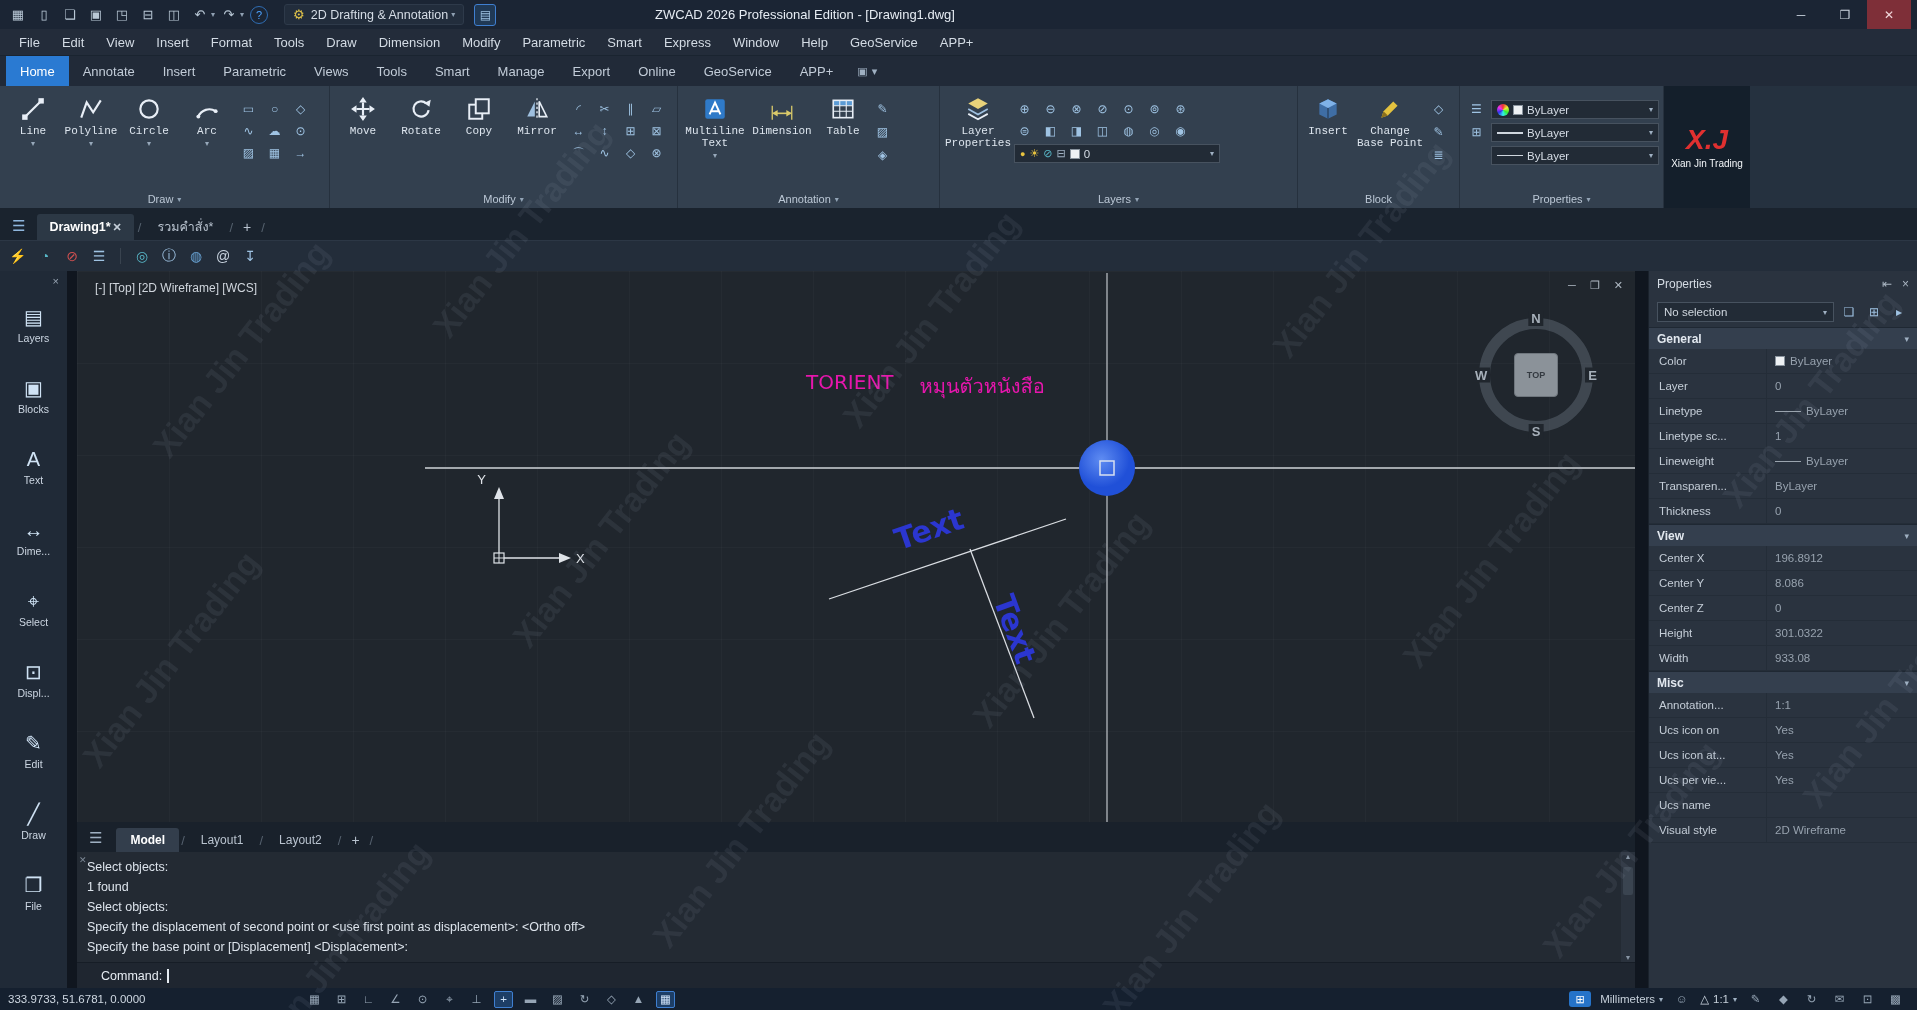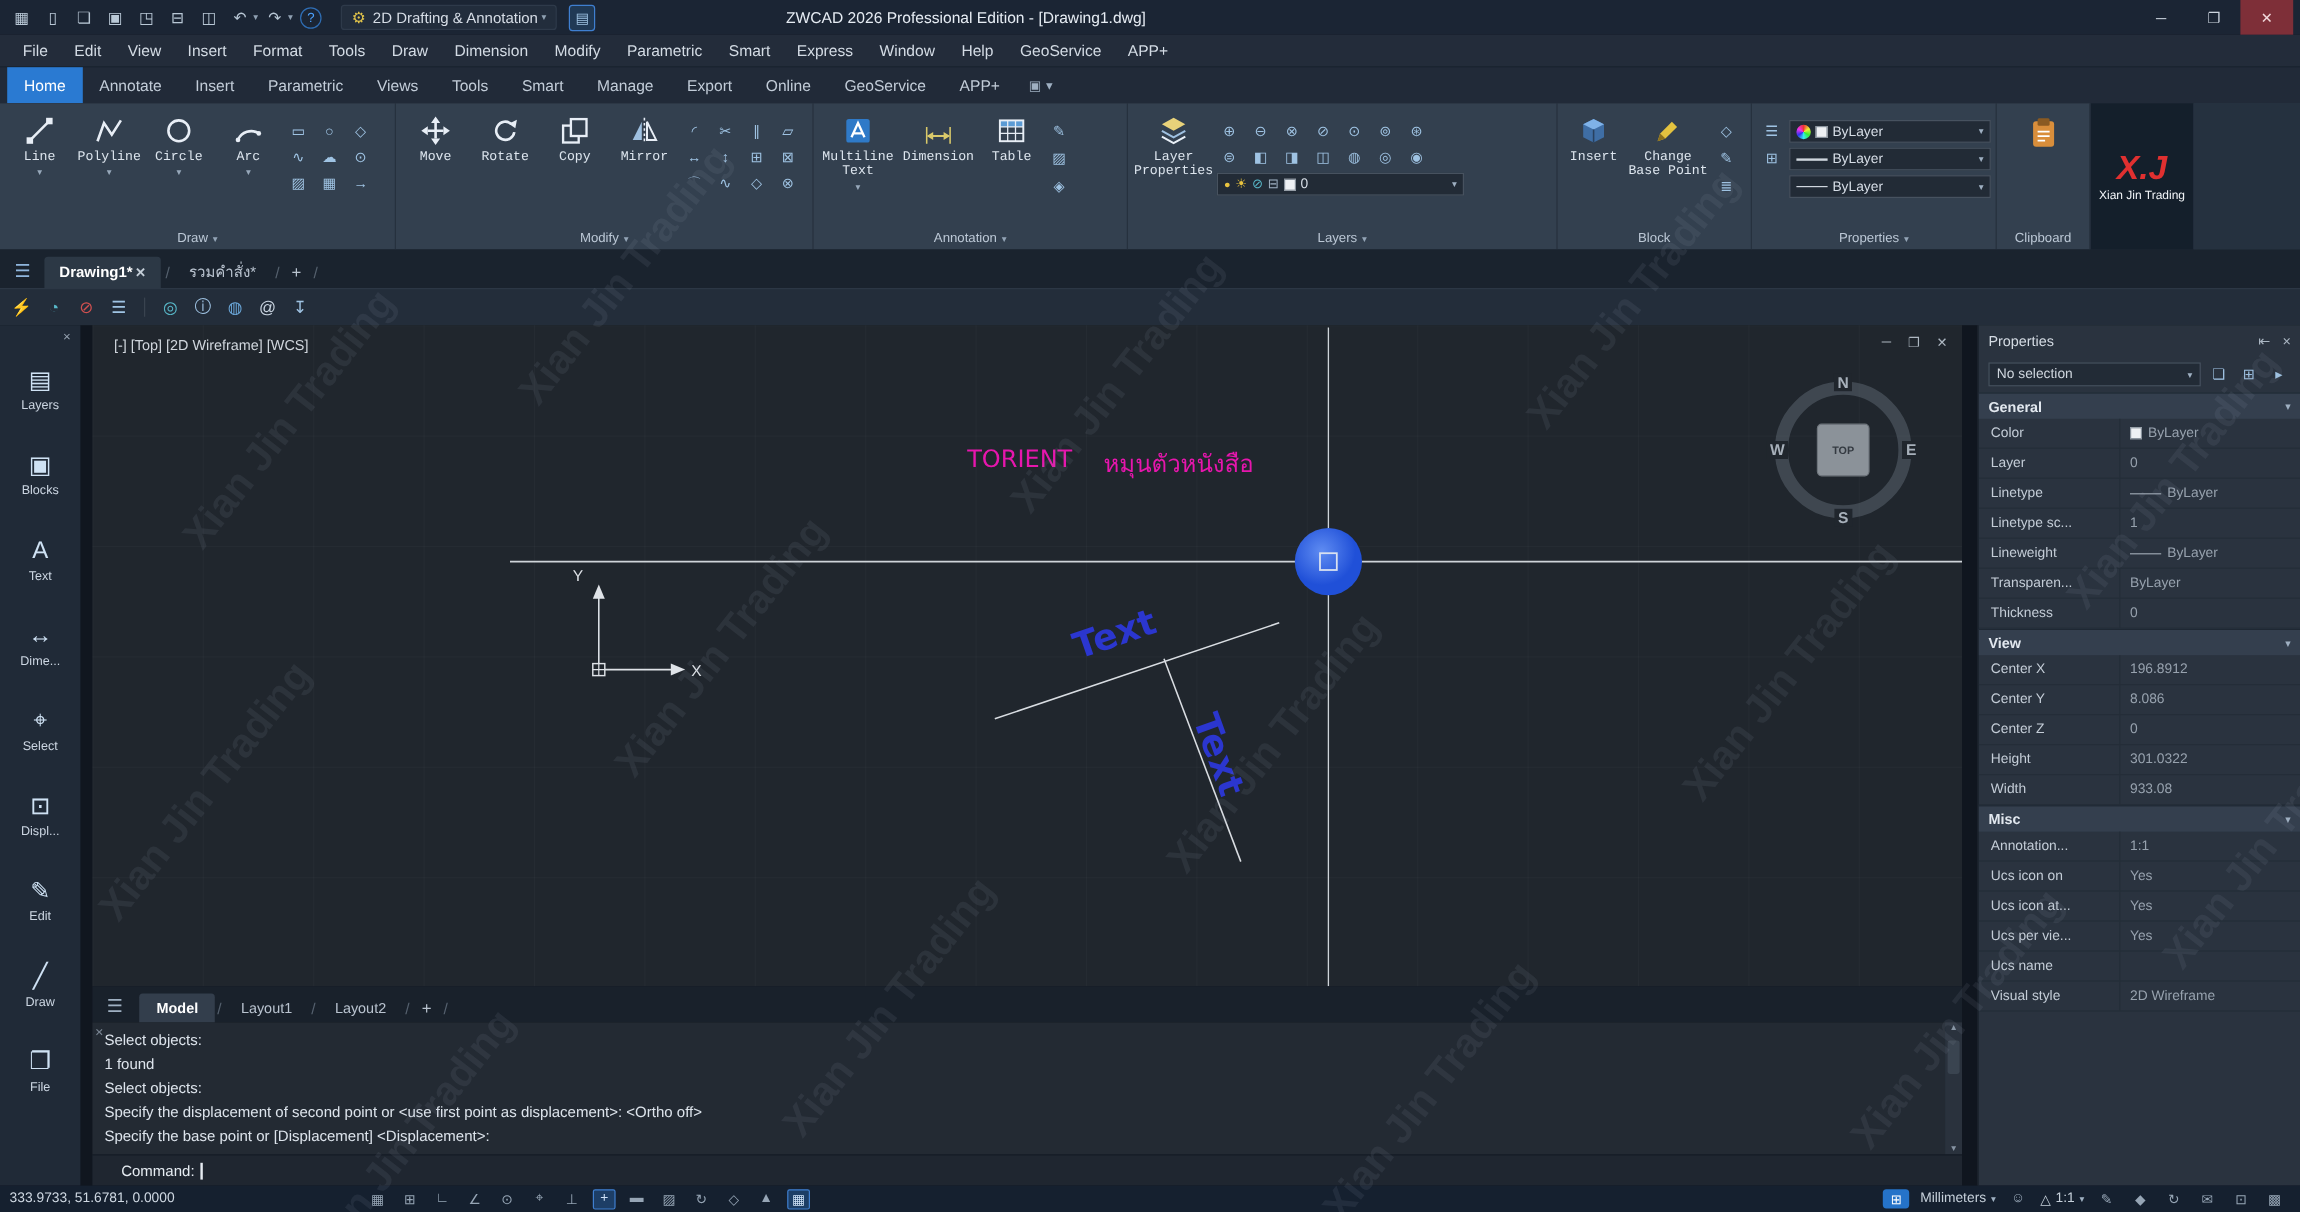--- a/index.html
+++ b/index.html
@@ -440,32 +440,20 @@
         <span>ByLayer</span>
         <span class="cc">▾</span>
       </div>
     </div>
     <div class="plabel">
         <span>Properties</span>
         <span class="pc">▾</span>
       </div>
   </div>
 
-  <div class="panel" style="width:78px;justify-content:center">
-    <div class="rb" style="width:60px">
-      <svg class="bi" style="width:30px;height:30px" viewBox="0 0 24 24">
-          <rect x="5" y="4" width="14" height="17" rx="2" fill="#d98e3b"></rect>
-          <rect x="8" y="2" width="8" height="5" rx="1" fill="#8a5a22"></rect>
-          <path d="M8 11h8M8 14h8M8 17h5" stroke="#fff" stroke-width="1.2"></path>
-        </svg>
-    </div>
-    <div class="plabel">
-        <span>Clipboard</span>
-      </div>
-  </div>
 
   <div id="logo-panel">
     <div id="logo-brand">X.J</div>
     <div id="logo-company">Xian Jin Trading</div>
   </div>
   <div id="ribbon-filler"></div>
 </div>
 
 <div id="doctabs" class="abs">
   <span class="burger">☰</span>

